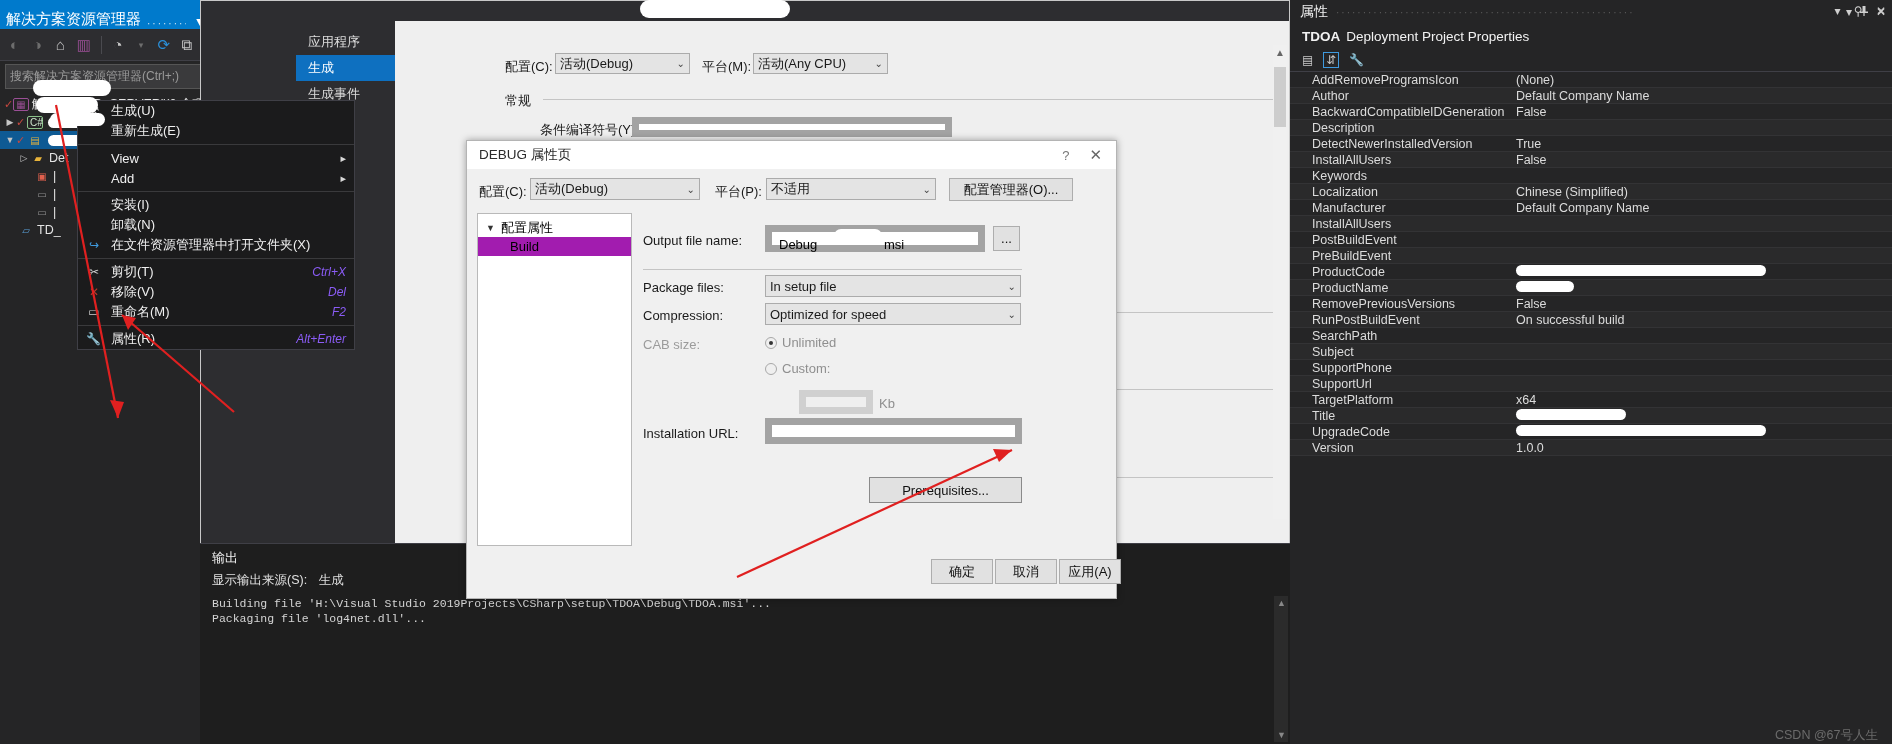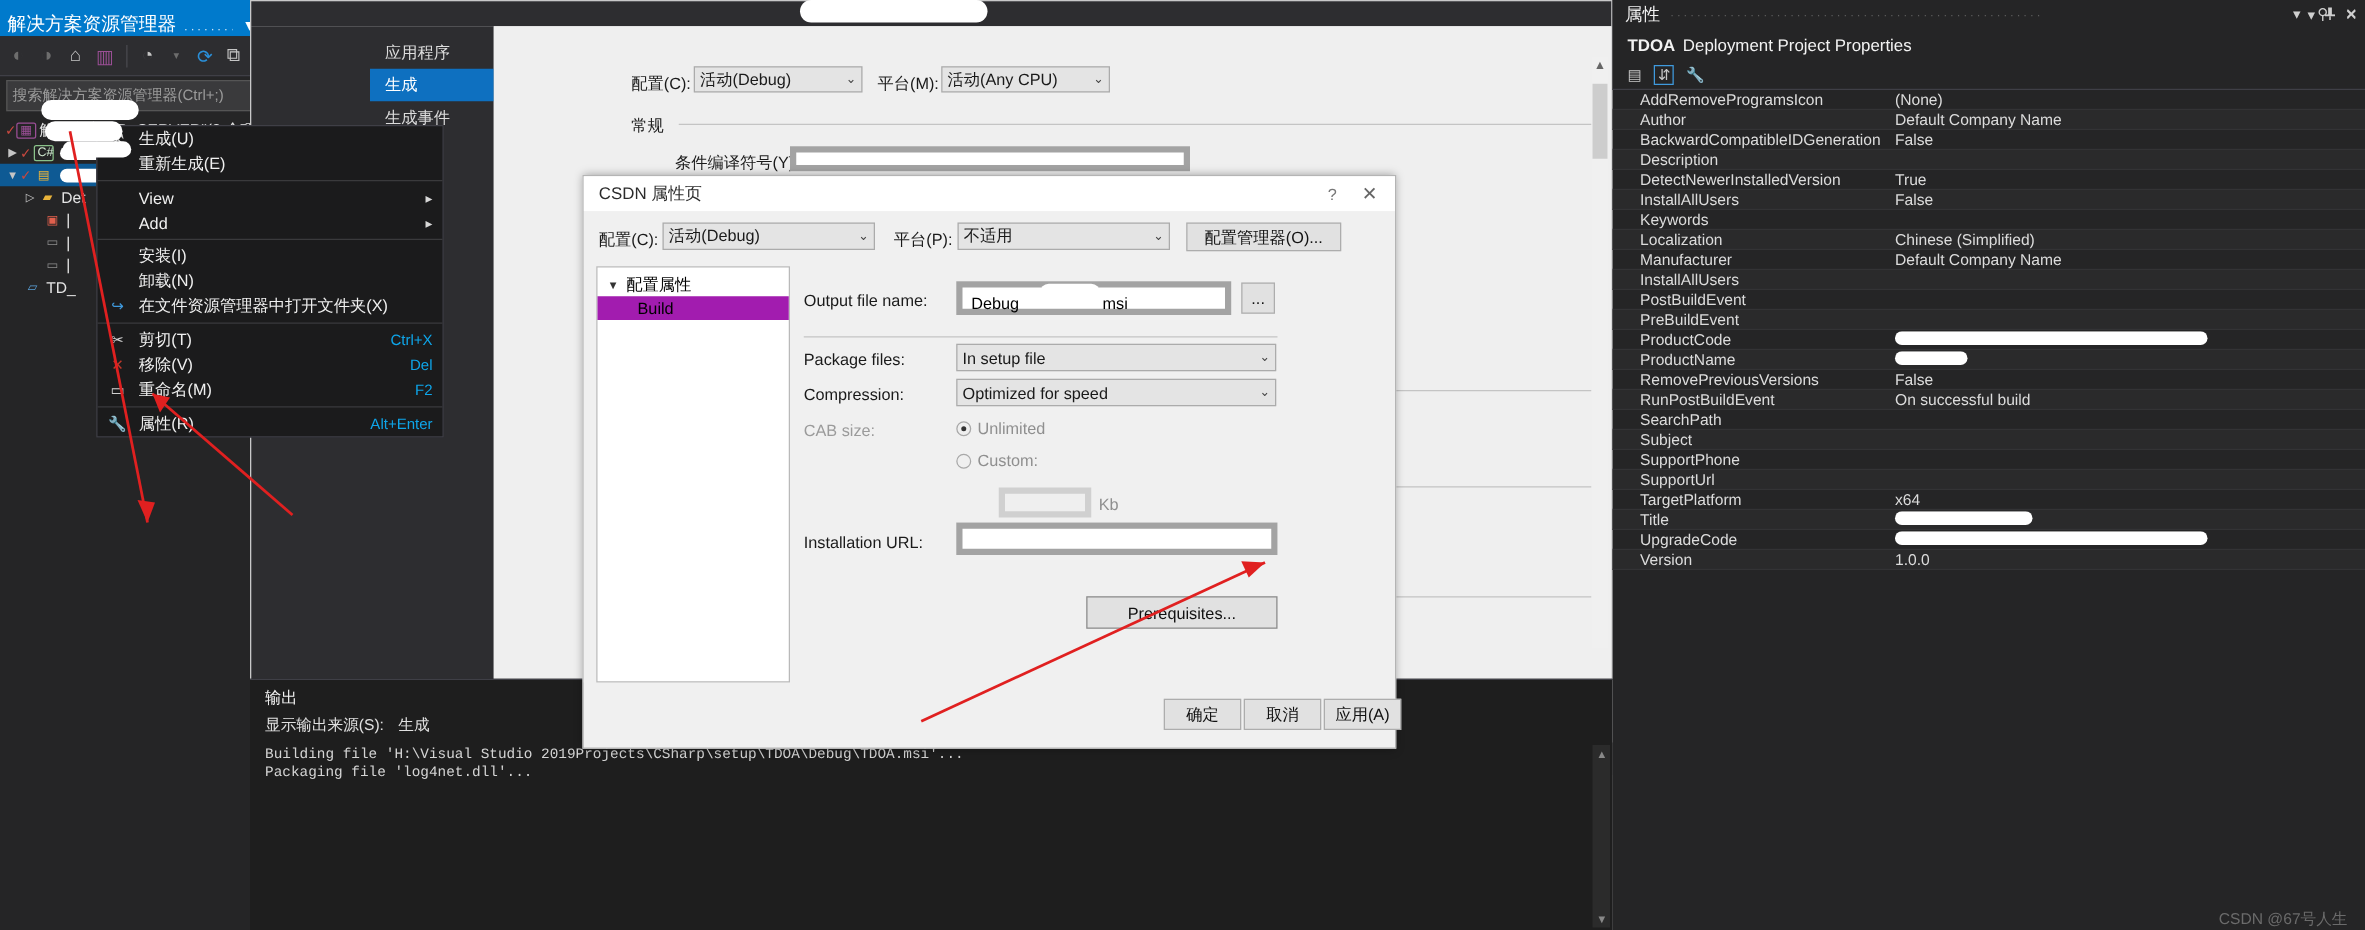--- a/index.html
+++ b/index.html
@@ -86,21 +86,21 @@
   .opt-nav .it { height: 26px; display: flex; align-items: center; padding-left: 12px; }
   .opt-nav .it.sel { background: #0e70c0; color: #ffffff; }
   .opt-body {
     position: absolute; left: 194px; top: 20px; right: 0; bottom: 0;
     background: #efefef; color: #1a1a1a; font-size: 13px;
   }
   .grp-hdr { position: absolute; font-size: 13px; color: #222; }
   .grp-line { position: absolute; height: 1px; background: #c4c4c4; }
   .lbl-s { position: absolute; font-size: 13px; color: #1a1a1a; white-space: nowrap; }
   .in-box {
-    position: absolute; background: #ffffff; border: 5px solid #a3a3a3;
+    position: absolute; background: #ffffff; border: 7px solid #a3a3a3;
   }
   .cmb {
     position: absolute; background: #e4e4e4; border: 1px solid #ababab;
     display: flex; align-items: center; padding: 0 4px; font-size: 13px; color: #1a1a1a;
   }
   .cmb .v { flex: 1; white-space: nowrap; overflow: hidden; }
   .cmb .car { font-size: 10px; color: #444; }
   .rad { position: absolute; display: flex; align-items: center; font-size: 13px; }
   .rad .dot {
     width: 12px; height: 12px; border-radius: 50%;
@@ -147,21 +147,21 @@
   .ctxmenu .mi {
     height: 20px; display: flex; align-items: center; position: relative;
     padding-left: 33px; padding-right: 8px; white-space: nowrap;
   }
   .ctxmenu .mi .gi {
     position: absolute; left: 8px; width: 16px; text-align: center;
     font-size: 12px; color: #d0d0d0;
   }
   .ctxmenu .mi .gi.blue { color: #3f9ade; }
   .ctxmenu .mi .gi.red { color: #c0392b; }
-  .ctxmenu .mi .sc { margin-left: auto; color: #0ea5e9; font-size: 12px; }
+  .ctxmenu .mi .sc { margin-left: auto; color: #8b5cf6; font-size: 12px; font-style: italic; }
   .ctxmenu .mi .sub { margin-left: auto; color: #d8d8d8; font-size: 11px; }
   .ctxmenu .sepline { height: 1px; background: #3a3a3c; margin: 3px 0 3px 0; }
 
   
   .dlg {
     position: absolute; left: 466px; top: 140px; width: 651px; height: 459px;
     background: #f0f0f0; border: 1px solid #b4b4b4;
     box-shadow: 0 0 7px rgba(0,0,0,.35); z-index: 60;
   }
   .dlg-title {
@@ -500,21 +500,21 @@
     <div class="sepline"></div>
     <div class="mi">
       <span class="gi" style="color:#c8a24a">🔧</span>
       <span>属性(R)</span>
       <span class="sc">Alt+Enter</span>
     </div>
   </div>
 
   <div class="dlg">
     <div class="dlg-title">
-      <span class="tx">CSDN 属性页</span>
+      <span class="tx">DEBUG 属性页</span>
       <span class="q">?</span>
       <span class="x">✕</span>
     </div>
 
     <div class="dlg-top">
       <span class="lbl-s" style="left:12px; top:14px">配置(C):</span>
       <div class="cmb" style="left:63px; top:9px; width:170px; height:22px">
         <span class="v">活动(Debug)</span>
         <span class="car">⌄</span>
       </div>

